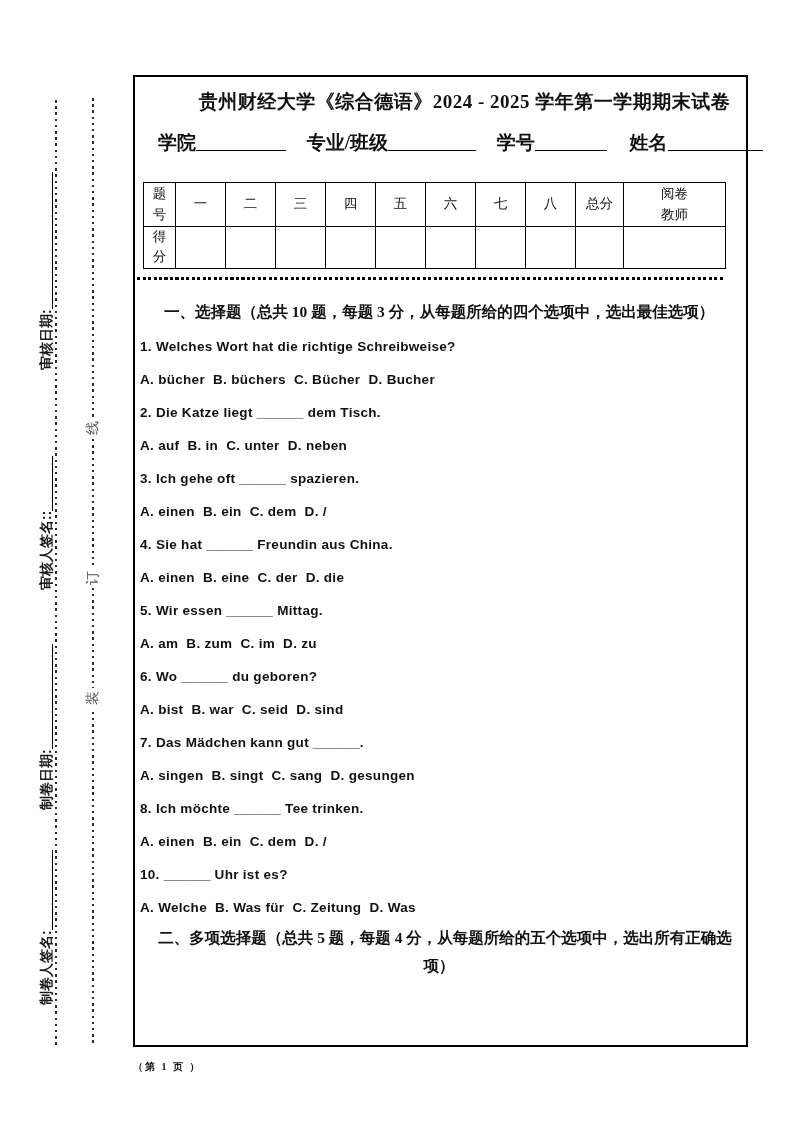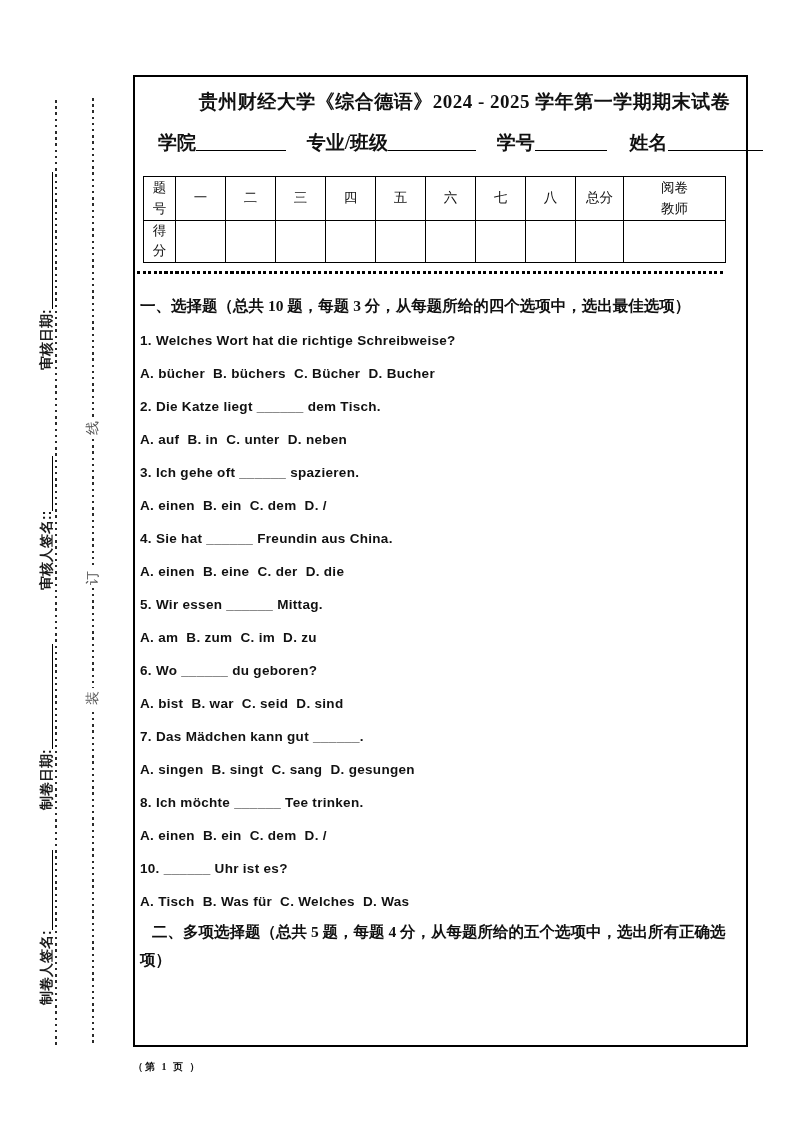--- a/index.html
+++ b/index.html
@@ -43,33 +43,33 @@
 
   .info-row { margin:17px 10px 0 23px; font-size:19px; font-weight:bold;
               line-height:22px; white-space:nowrap; }
   .info-field { display:inline-block; margin-right:2px; }
   .info-blank { display:inline-block; height:14px; border-bottom:1.5px solid #000; vertical-align:-2px; }
   .info-field:nth-of-type(1) .info-blank{ width:90px; margin-right:14px; }
   .info-field:nth-of-type(2) .info-blank{ width:88px; margin-right:14px; }
   .info-field:nth-of-type(3) .info-blank{ width:72px; margin-right:16px; }
   .info-field:nth-of-type(4) .info-blank{ width:95px; }
 
-  table.score { border-collapse:collapse; margin:22px 0 0 8px; table-layout:fixed; width:582px; }
+  table.score { border-collapse:collapse; margin:28px 0 0 8px; table-layout:fixed; width:582px; }
   table.score th, table.score td { border:1.5px solid #000; text-align:center; vertical-align:middle;
            font-size:13.5px; font-weight:normal; padding:0; }
   table.score tr:nth-child(1) th { height:44px; }
   table.score tr:nth-child(2) th, table.score tr:nth-child(2) td { height:41px; }
   .cell-text { display:inline-block; line-height:1.5; }
   .corner .cell-text { width:1.1em; word-break:break-all; }
   table.score th:last-child .cell-text { width:2.2em; word-break:break-all; }
 
   .sep { height:3px; margin:8px 22px 0 2px;
          background:repeating-linear-gradient(90deg,#000 0 3px,transparent 3px 5.5px); }
 
-  .sec-heading { margin:17px 8px 0 5px; font-size:15.5px; font-weight:bold; line-height:30px; }
+  .sec-heading { margin:17px 8px 0 5px; font-size:15.5px; font-weight:bold; line-height:30px;text-align:center; }
   .sec-heading.two { line-height:28px; margin-top:0; text-indent:12px; }
 
   .q-lines { margin:3px 8px 0 5px; }
   .q-line { font-family:Liberation Sans, sans-serif; font-weight:bold; font-size:13.5px;
             line-height:33px; white-space:pre; letter-spacing:0.3px; }
 
   .page-footer { position:absolute; left:133px; top:1060px; width:615px; 
                  font-size:10px; font-weight:bold; letter-spacing:2px; }
 </style>
 </head>
@@ -193,20 +193,20 @@
       <div class="q-line">A. singen  B. singt  C. sang  D. gesungen</div>
 
       <div class="q-line">8. Ich möchte ______ Tee trinken.</div>
 
       <div class="q-line">A. einen  B. ein  C. dem  D. /</div>
 
 
 
       <div class="q-line">10. ______ Uhr ist es?</div>
 
-      <div class="q-line">A. Tisch  B. Was für  C. Welches  D. Was</div>
+      <div class="q-line">A. Welche  B. Was für  C. Zeitung  D. Was</div>
     </div>
 
   <div class="sec-heading two">二、多项选择题（总共 5 题，每题 4 分，从每题所给的五个选项中，选出所有正确选项）</div>
 
 </div>
 
 <div class="page-footer">（第 1 页 ）</div>
 
 </body></html>

